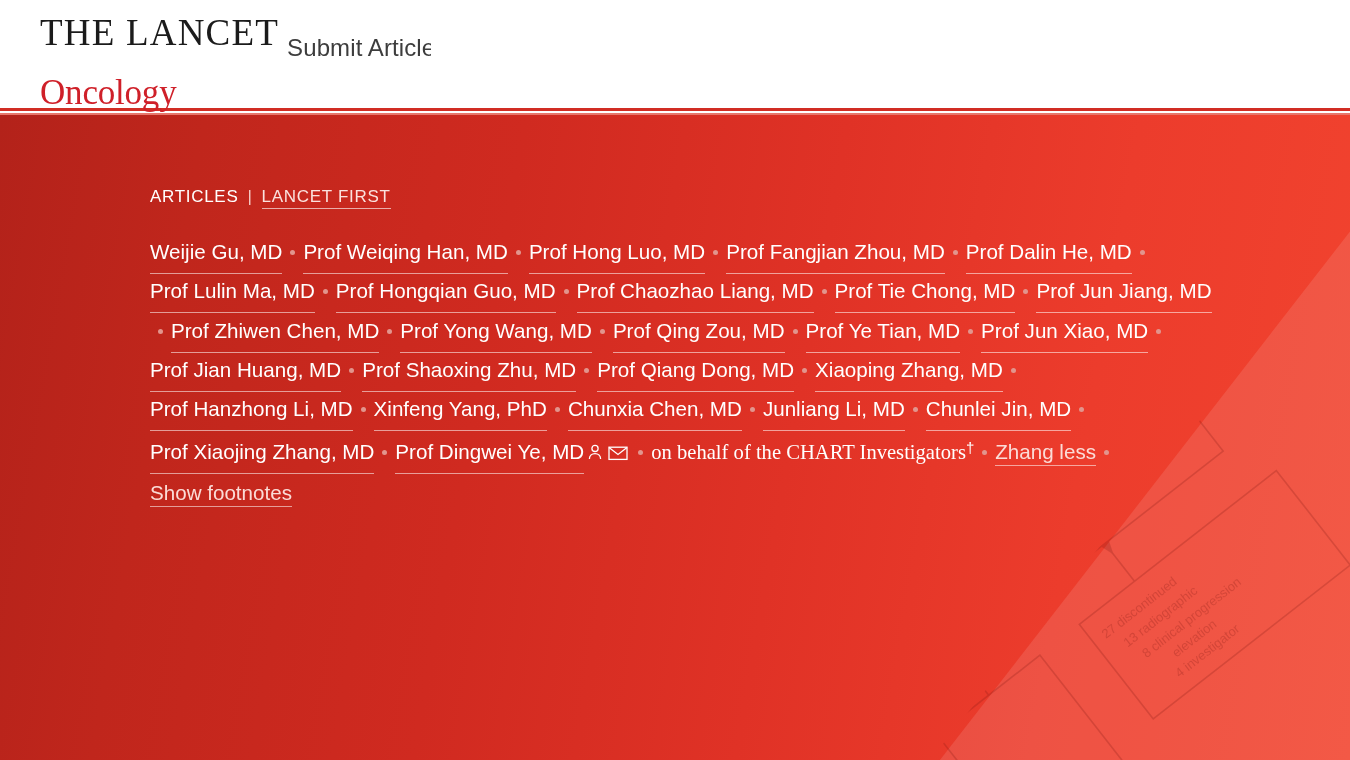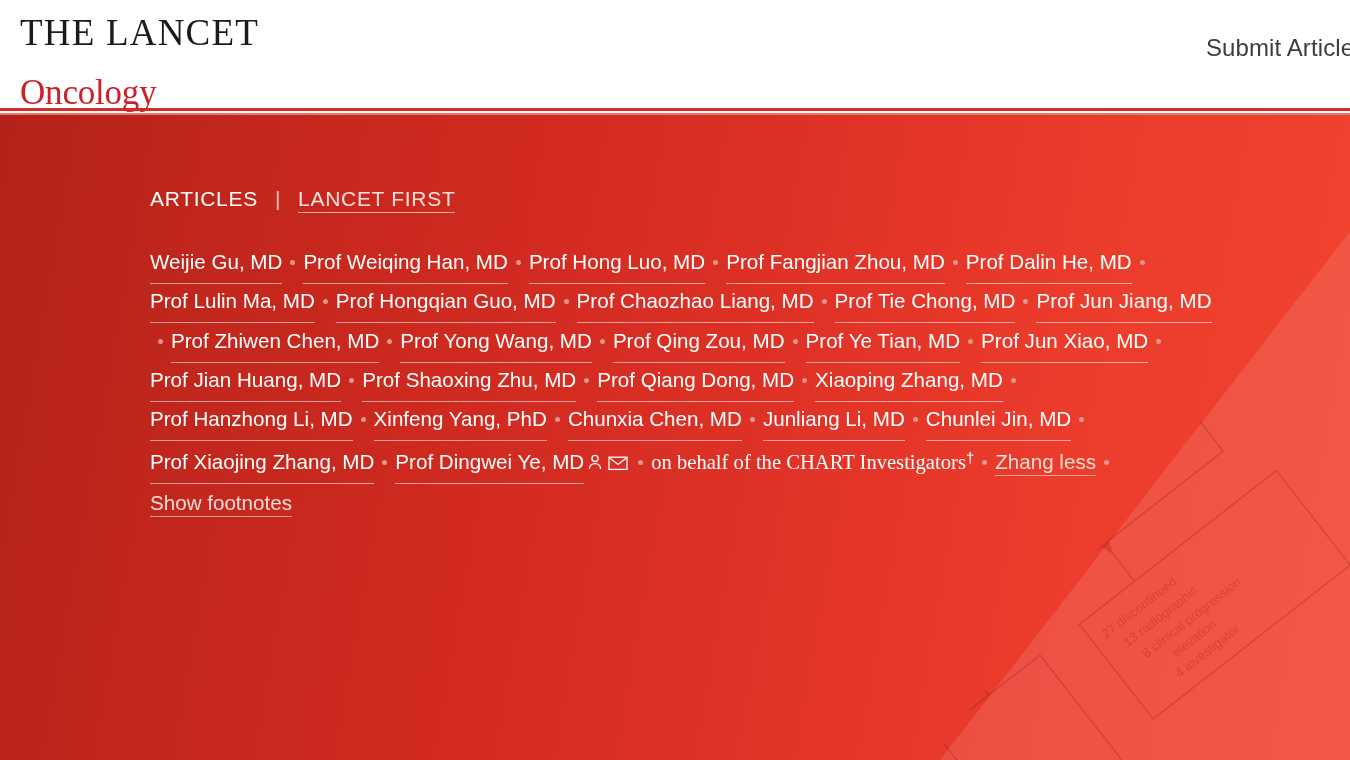--- a/index.html
+++ b/index.html
@@ -11,21 +11,21 @@
   }
 
   
   .site-header {
     position: relative;
     width: 1350px;
     height: 108px;
     background: #ffffff;
     display: flex;
     align-items: flex-start;
-    justify-content: space-between;
+    padding-left: 20px;
   }
   .logo-block {
     margin: 14px 0 0 20px;
     line-height: 1;
   }
   .logo-lancet {
     font-family: "Liberation Serif", serif;
     font-size: 37px;
     letter-spacing: 1.2px;
     color: #1b1b1b;
@@ -98,27 +98,27 @@
   .wm-svg { position: absolute; top: -40px; right: -120px; }
 
   .banner-inner {
     position: relative;
     padding: 72px 0 0 150px;
     width: 1350px;
   }
 
   
   .kicker {
-    font-size: 21px;
+    font-size: 17px;
     letter-spacing: 0.7px;
     color: #ffffff;
-    margin-bottom: 29px;
+    margin-bottom: 23px;
     display: flex;
     align-items: baseline;
-    gap: 17px;
+    gap: 9px;
   }
   .kicker .k-sep { color: #f4c9c3; font-weight: 300; }
   .kicker .k-link {
     color: #fbe2de;
     border-bottom: 1px solid rgba(255,255,255,0.62);
     padding-bottom: 1px;
   }
 
   
   .article-title {

